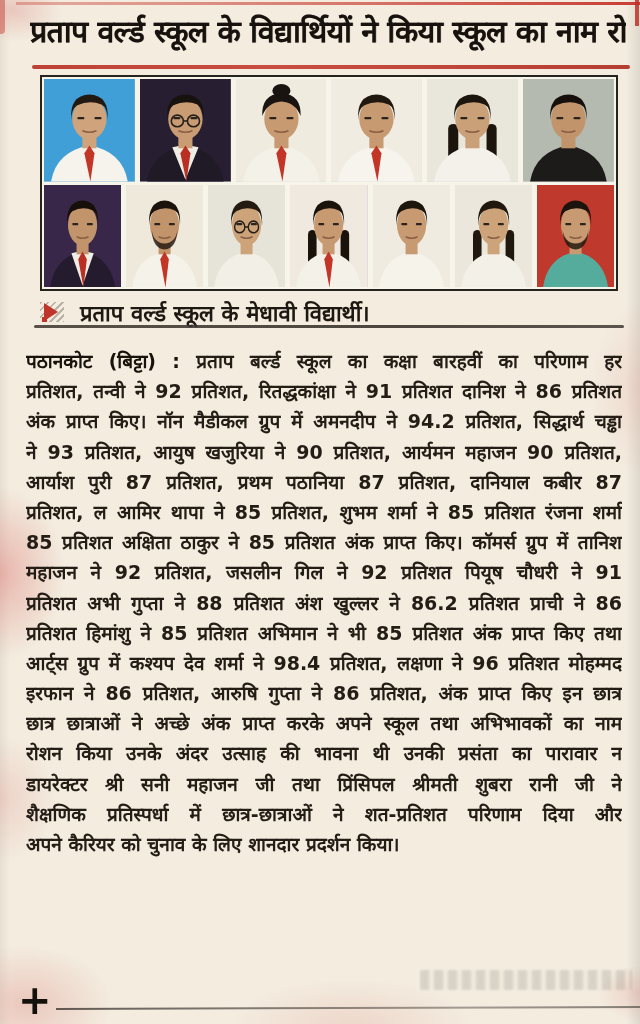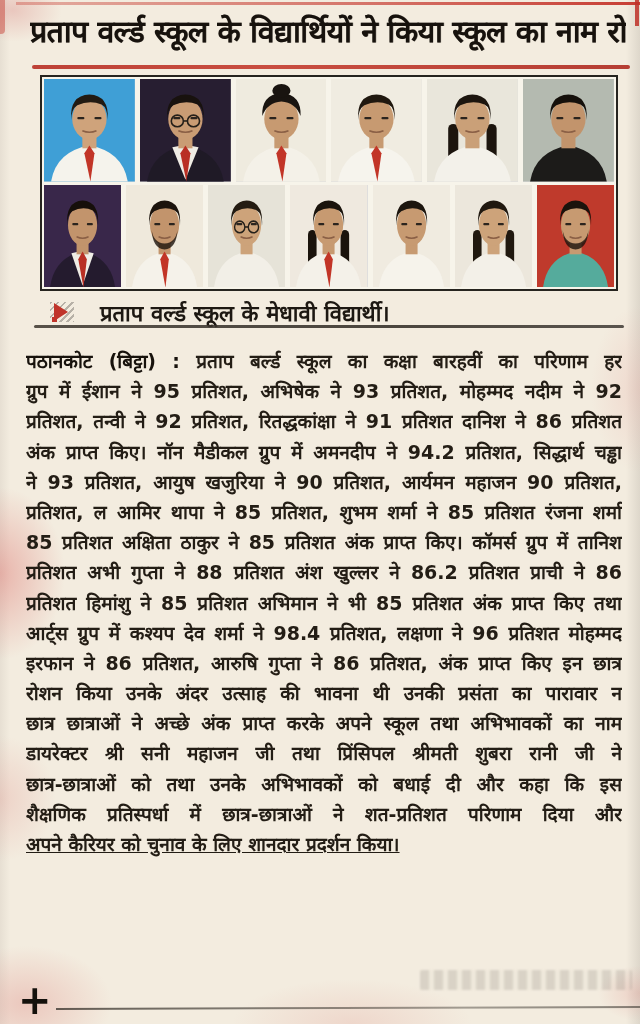--- a/index.html
+++ b/index.html
@@ -34,33 +34,33 @@
   
   .photo-box{
     position:absolute; top:75px; left:40px; width:578px; height:216px;
     border:2px solid #26241f; background:#f7f4ea; box-sizing:border-box;
     display:flex; flex-direction:column; padding:2px; gap:3px;
   }
   .photo-row{display:flex; gap:5px; flex:1; min-height:0;}
   .photo{flex:1; min-width:0; overflow:hidden; position:relative; background:#ddd;}
   .photo svg{position:absolute; inset:0; width:100%; height:100%; display:block;}
   
-  .caption-row{position:absolute; top:297px; left:50px; right:20px; display:flex; align-items:center; gap:26px;}
+  .caption-row{position:absolute; top:297px; left:40px; right:20px; display:flex; align-items:center; gap:16px;}
   .caption-icon{width:24px; height:20px; position:relative; flex:0 0 auto;
     background:repeating-linear-gradient(135deg,#b7b1a7 0 2px, rgba(0,0,0,0) 2px 5px);}
   .caption-icon::after{content:""; position:absolute; left:4px; top:1px; width:0; height:0;
     border-left:14px solid #c0342a; border-top:9px solid transparent; border-bottom:9px solid transparent;}
   .caption-icon::before{content:""; position:absolute; left:2px; bottom:0; width:5px; height:5px; background:#c0342a;}
   .caption{font-size:22px; font-weight:700; color:#1d1812;}
   .caption-rule{position:absolute; top:325px; left:34px; right:16px; height:3px;
     background:linear-gradient(to right,#423c34,#342f28 60%,#45403a); opacity:.88; border-radius:2px;}
   
   .article{position:absolute; top:346px; left:26px; width:596px; font-size:19px; line-height:30.2px; font-weight:600; color:#231d15;}
   .article .line{text-align:justify; text-align-last:justify; white-space:nowrap; overflow:hidden; height:30.2px;}
-  .article .line:last-child{text-align-last:left;text-decoration:underline;}
+  .article .line:last-child{text-align-last:left;}
   .article .dateline{font-weight:800; color:#17120c;}
   
   .show-through{position:absolute; top:970px; left:420px; width:212px; height:20px;
     background:repeating-linear-gradient(90deg, rgba(110,105,95,.35) 0 9px, rgba(110,105,95,.05) 9px 14px);
     filter:blur(1.2px); opacity:.55; border-radius:2px;}
   .plus-mark{position:absolute; left:18px; top:980px; font-size:40px; font-weight:800; color:#14110c; line-height:1;}
   .bottom-rule{position:absolute; top:1007px; left:56px; right:0; height:2px;
     background:linear-gradient(to right, rgba(62,57,50,.8), rgba(62,57,50,.45) 70%, rgba(62,57,50,.6));
     transform:rotate(-.2deg);}
 </style>
@@ -293,34 +293,34 @@
   </div>
 
   <div class="caption-row">
     <span class="caption-icon"></span>
     <span class="caption">प्रताप वर्ल्ड स्कूल के मेधावी विद्यार्थी।</span>
   </div>
   <div class="caption-rule"></div>
 
   <div class="article">
       <div class="line"><span class="dateline">पठानकोट (बिट्टा) : </span>प्रताप बर्ल्ड स्कूल का कक्षा बारहवीं का परिणाम हर</div>
-      <div class="line">ग्रुप में ईशान ने 95 प्रतिशत, अभिषेक ने 93 प्रतिशत, मोहम्मद नदीम ने 92</div>
       <div class="line">प्रतिशत, तन्वी ने 92 प्रतिशत, रितद्धकांक्षा ने 91 प्रतिशत दानिश ने 86 प्रतिशत</div>
       <div class="line">अंक प्राप्त किए। नॉन मैडीकल ग्रुप में अमनदीप ने 94.2 प्रतिशत, सिद्धार्थ चड्ढा</div>
       <div class="line">ने 93 प्रतिशत, आयुष खजुरिया ने 90 प्रतिशत, आर्यमन महाजन 90 प्रतिशत,</div>
+      <div class="line">आर्याश पुरी 87 प्रतिशत, प्रथम पठानिया 87 प्रतिशत, दानियाल कबीर 87</div>
       <div class="line">प्रतिशत, ल आमिर थापा ने 85 प्रतिशत, शुभम शर्मा ने 85 प्रतिशत रंजना शर्मा</div>
       <div class="line">85 प्रतिशत अक्षिता ठाकुर ने 85 प्रतिशत अंक प्राप्त किए। कॉमर्स ग्रुप में तानिश</div>
+      <div class="line">महाजन ने 92 प्रतिशत, जसलीन गिल ने 92 प्रतिशत पियूष चौधरी ने 91</div>
       <div class="line">प्रतिशत अभी गुप्ता ने 88 प्रतिशत अंश खुल्लर ने 86.2 प्रतिशत प्राची ने 86</div>
       <div class="line">प्रतिशत हिमांशु ने 85 प्रतिशत अभिमान ने भी 85 प्रतिशत अंक प्राप्त किए तथा</div>
       <div class="line">आर्ट्स ग्रुप में कश्यप देव शर्मा ने 98.4 प्रतिशत, लक्षणा ने 96 प्रतिशत मोहम्मद</div>
       <div class="line">इरफान ने 86 प्रतिशत, आरुषि गुप्ता ने 86 प्रतिशत, अंक प्राप्त किए इन छात्र</div>
+      <div class="line">छात्र छात्राओं ने अच्छे अंक प्राप्त करके अपने स्कूल तथा अभिभावकों का नाम</div>
       <div class="line">रोशन किया उनके अंदर उत्साह की भावना थी उनकी प्रसंता का पारावार न</div>
-      <div class="line">छात्र छात्राओं ने अच्छे अंक प्राप्त करके अपने स्कूल तथा अभिभावकों का नाम</div>
       <div class="line">डायरेक्टर श्री सनी महाजन जी तथा प्रिंसिपल श्रीमती शुबरा रानी जी ने</div>
-      <div class="line">छात्र-छात्राओं को तथा उनके अभिभावकों को बधाई दी और कहा कि इस</div>
       <div class="line">शैक्षणिक प्रतिस्पर्धा में छात्र-छात्राओं ने शत-प्रतिशत परिणाम दिया और</div>
       <div class="line">अपने कैरियर को चुनाव के लिए शानदार प्रदर्शन किया।</div>
     </div>
 
   <div class="show-through"></div>
   <div class="plus-mark">+</div>
   <div class="bottom-rule"></div>
 </div>
 
 </body></html>

